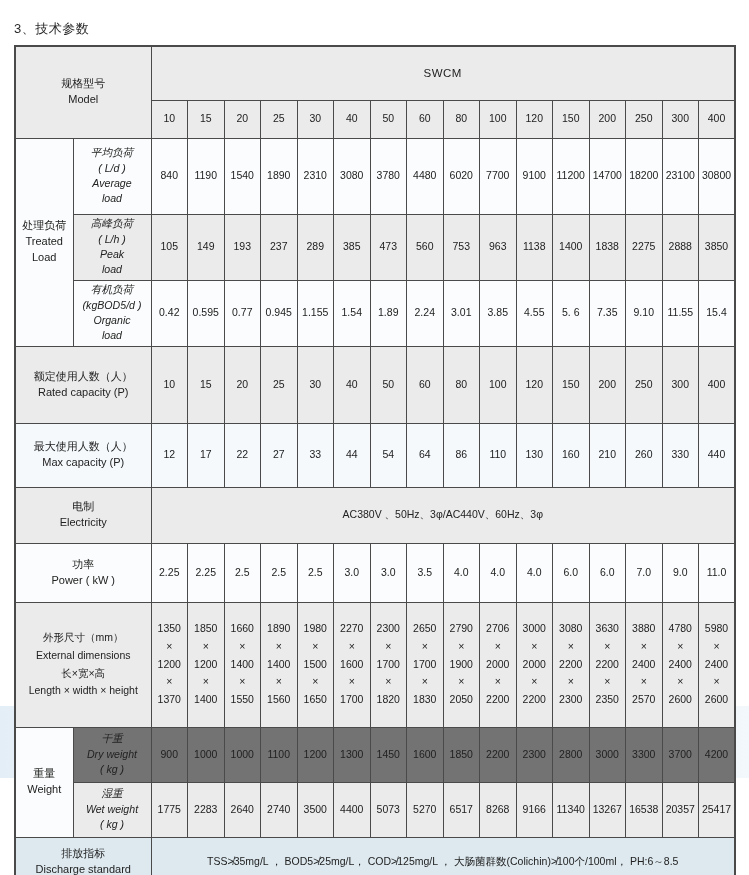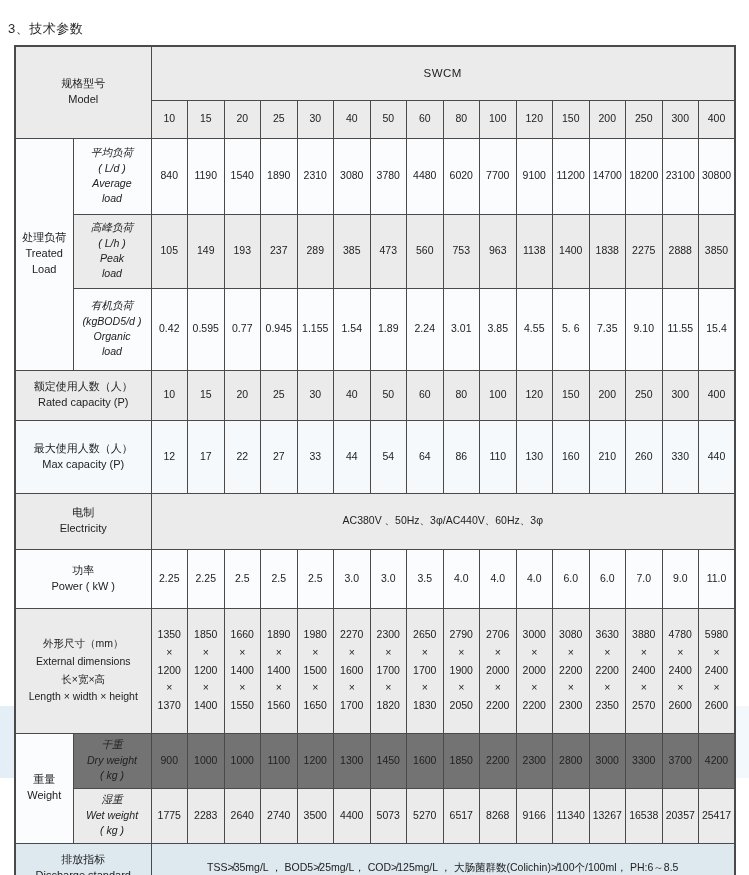--- a/index.html
+++ b/index.html
@@ -7,21 +7,21 @@
   body {
     width: 749px; height: 875px;
     font-family: "Liberation Sans", "DejaVu Sans", sans-serif;
     color: #1f1f1f;
     position: relative;
     overflow: hidden;
   }
   .page { position: relative; width: 749px; height: 875px; background: #fff; }
 
   .page-title {
-    position: absolute; left: 8px; top: 20px;
+    position: absolute; left: 14px; top: 20px;
     font-size: 13px; color: #2a2a2a; letter-spacing: 0.5px;
   }
 
   
   .watermark-band {
     position: absolute; left: 0; top: 706px; width: 749px; height: 72px;
     background: linear-gradient(90deg,
       rgba(120,170,210,0.20), rgba(165,200,230,0.10) 28%,
       rgba(125,175,215,0.17) 55%, rgba(150,195,225,0.12) 100%);
     z-index: 0;
@@ -60,24 +60,24 @@
   td.brand-cell { font-size: 11.5px; letter-spacing: 0.5px; margin-left: 9px; }
   tr.r-dims td { line-height: 1.7; }
 
   
   td.groupcell { background: #fbfcfd !important; }
 
   
   tr.r-head1 { height: 54px; }
   tr.r-head2 { height: 38px; }
   tr.r-avg   { height: 76px; }
-  tr.r-peak  { height: 74px; }
-  tr.r-org   { height: 82px; }
-  tr.r-rated { height: 50px; border-radius: 9px; }
-  tr.r-max   { height: 73px; }
+  tr.r-peak  { height: 66px; }
+  tr.r-org   { height: 66px; }
+  tr.r-rated { height: 77px; border-radius: 9px; }
+  tr.r-max   { height: 64px; }
   tr.r-elec  { height: 56px; }
   tr.r-power { height: 59px; }
   tr.r-dims  { height: 125px; }
   tr.r-dry   { height: 55px; }
   tr.r-wet   { height: 55px; border-radius: 23px; }
   tr.r-disch { height: 50px; }
 </style>
 </head>
 <body>
 

